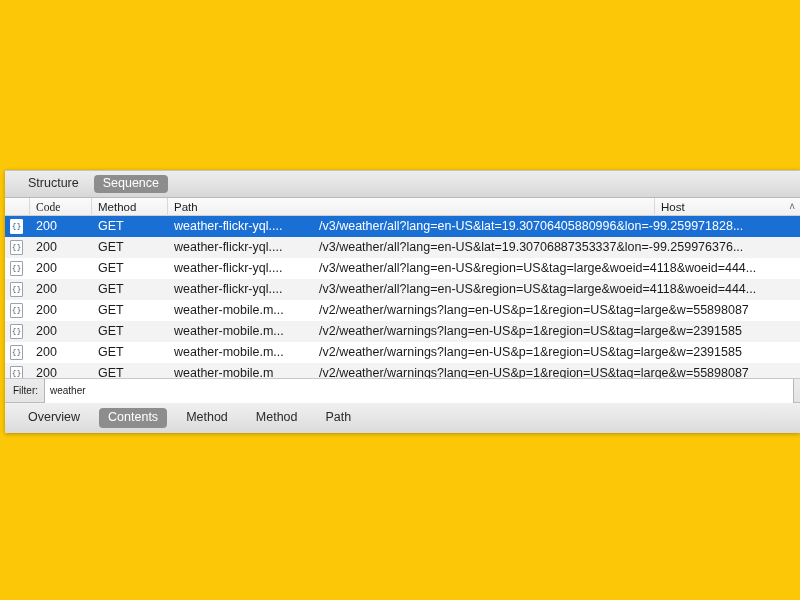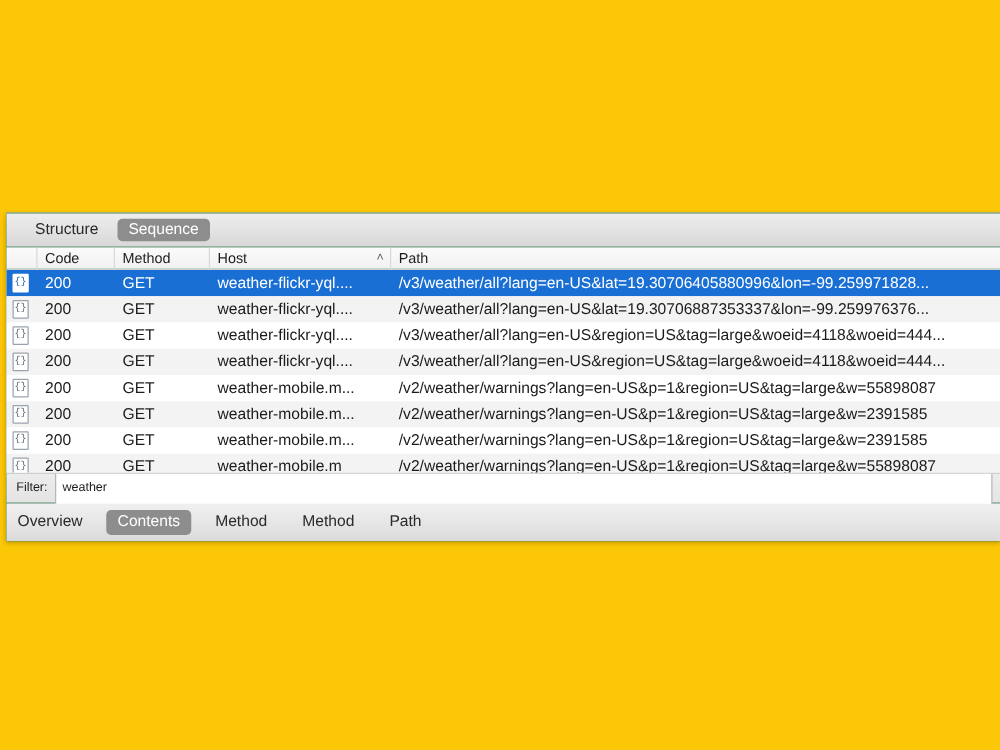--- a/index.html
+++ b/index.html
@@ -73,21 +73,21 @@
     box-sizing: border-box;
     padding-left: 6px;
     height: 18px;
     line-height: 18px;
     white-space: nowrap;
     overflow: hidden;
     border-right: 1px solid #d9d9d9;
   }
   .th:last-child { border-right: none; }
   .th-icon  { width: 25px; padding-left: 0; }
-  .th-code  { width: 62px; }
+  .th-code  { width: 62px; font-family: Liberation Serif, serif; }
   .th-method{ width: 76px; }
   .th-host  { width: 145px; }
   .th-path  { flex: 1 1 auto; }
   .sort-caret {
     position: absolute;
     right: 5px;
     top: 0;
     line-height: 18px;
     font-size: 10px;
     color: #5b5b5b;
@@ -183,20 +183,21 @@
     white-space: nowrap;
   }
 
   
   .bottom-tabbar {
     flex: 0 0 30px;
     height: 30px;
     background: linear-gradient(to bottom, #f0f0f0 0%, #e4e4e4 60%, #dadada 100%);
     display: flex;
     align-items: center;
+    padding-left: 14px;
     box-sizing: border-box;
   }
   .bot-tab {
     font-size: 12.5px;
     color: #2a2a2a;
     padding: 3px 9px 4px 9px;
     border-radius: 4px;
     margin-right: 10px;
     white-space: nowrap;
     line-height: 1.1;
@@ -215,25 +216,25 @@
 
   <div class="top-tabbar">
     <div class="seg-tab">Structure</div>
     <div class="seg-tab selected">Sequence</div>
   </div>
 
   <div class="table-head">
     <div class="th th-icon"></div>
     <div class="th th-code">Code</div>
     <div class="th th-method">Method</div>
+    <div class="th th-path">Path</div>
     <div class="th th-host">
       <span>Host</span>
       <span class="sort-caret">˄</span>
     </div>
-    <div class="th th-path">Path</div>
   </div>
 
   <div class="table-body">
 
     <div class="row selected">
       <div class="cell c-icon">
         <span class="doc-icon">{}</span>
       </div>
       <div class="cell c-code">200</div>
       <div class="cell c-method">GET</div>

